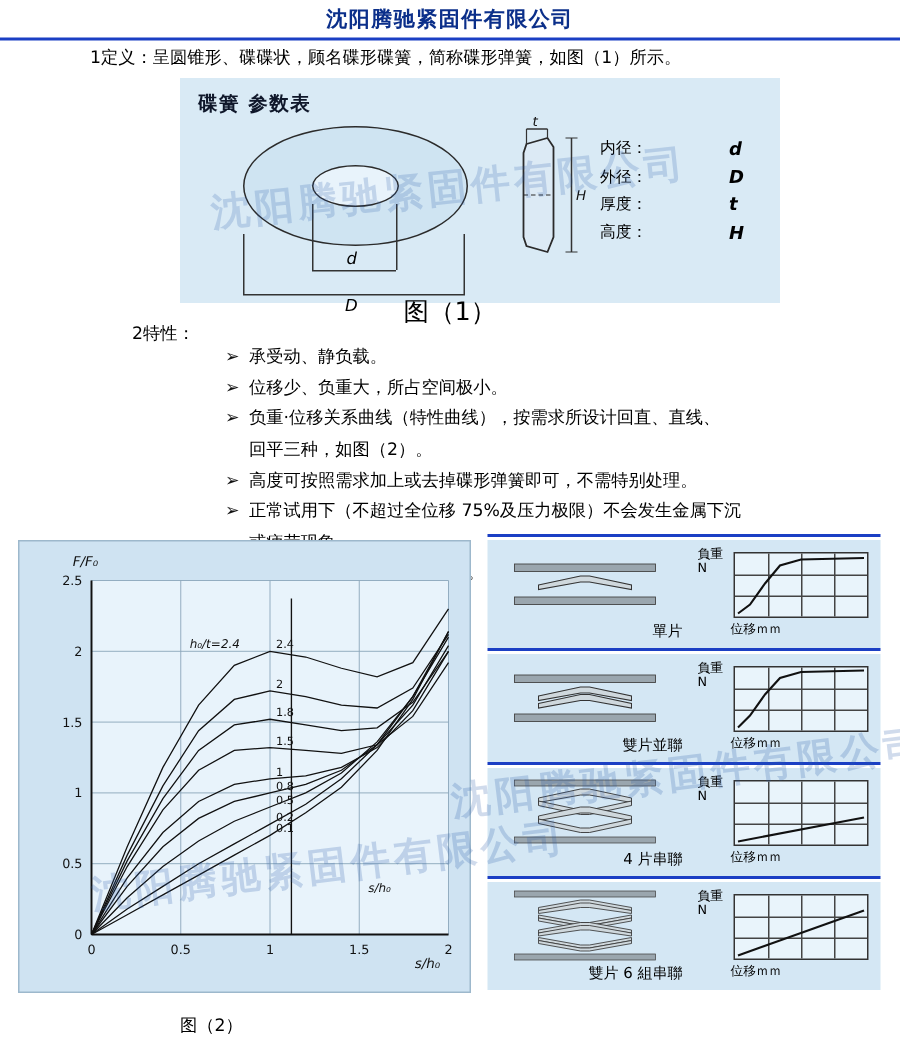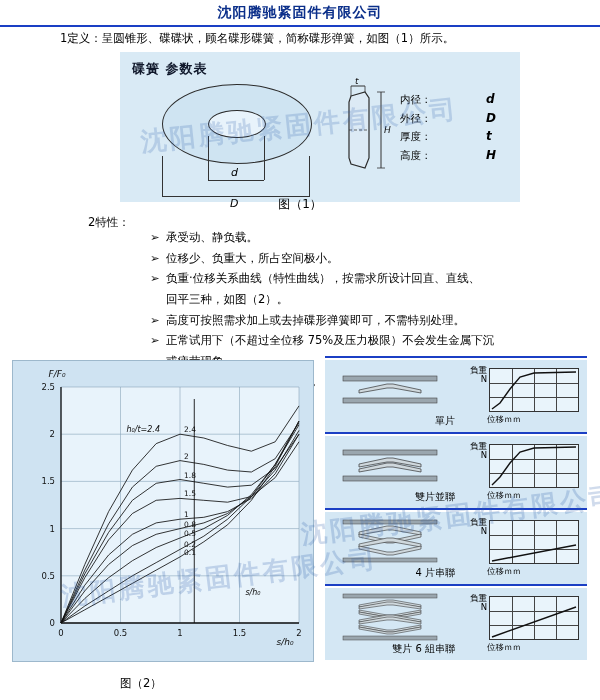--- a/index.html
+++ b/index.html
@@ -61,21 +61,21 @@
   }
   .side svg{display:block;}
 
   .legend{
     position:absolute;left:280px;top:38px;font-size:10.5px;line-height:1.55;
   }
   .legend .row{display:flex;align-items:center;gap:44px;}
   .legend .lb{width:42px;}
   .legend .lv{font-style:italic;font-weight:bold;font-size:12px;}
 
-  .figcap{position:absolute;text-align:center;font-size:12px;}
+  .figcap{position:absolute;text-align:center;font-size:17px;}
 
   
   .sec2{
     position:absolute;top:215px;left:88px;font-size:11.5px;
   }
   .bullets{
     position:absolute;top:228px;left:150px;width:420px;font-size:11.5px;
     line-height:1.62;
   }
   .bullets .b{display:flex;margin-bottom:2px;}
@@ -109,21 +109,21 @@
   .panel .rightbox{
     position:absolute;left:134px;top:4px;width:124px;height:64px;
   }
   .gridbox{
     position:absolute;left:30px;top:4px;width:88px;height:42px;
     border:1px solid #333;background:#e9f4fb;
   }
   .gl-v{position:absolute;top:0;width:1px;height:42px;background:#444;}
   .gl-h{position:absolute;left:0;height:1px;width:88px;background:#444;}
   .axis-y{
-    position:absolute;left:6px;top:2px;font-size:8.5px;width:22px;text-align:right;line-height:1.05;
+    position:absolute;left:6px;top:2px;font-size:8.5px;width:22px;text-align:left;line-height:1.05;
   }
   .axis-x{
     position:absolute;left:28px;bottom:2px;font-size:8.5px;
   }
 
   .cap2{position:absolute;left:120px;top:676px;font-size:11.5px;}
   .cap3{position:absolute;left:430px;top:700px;font-size:11.5px;}
 
   
   .wm{

